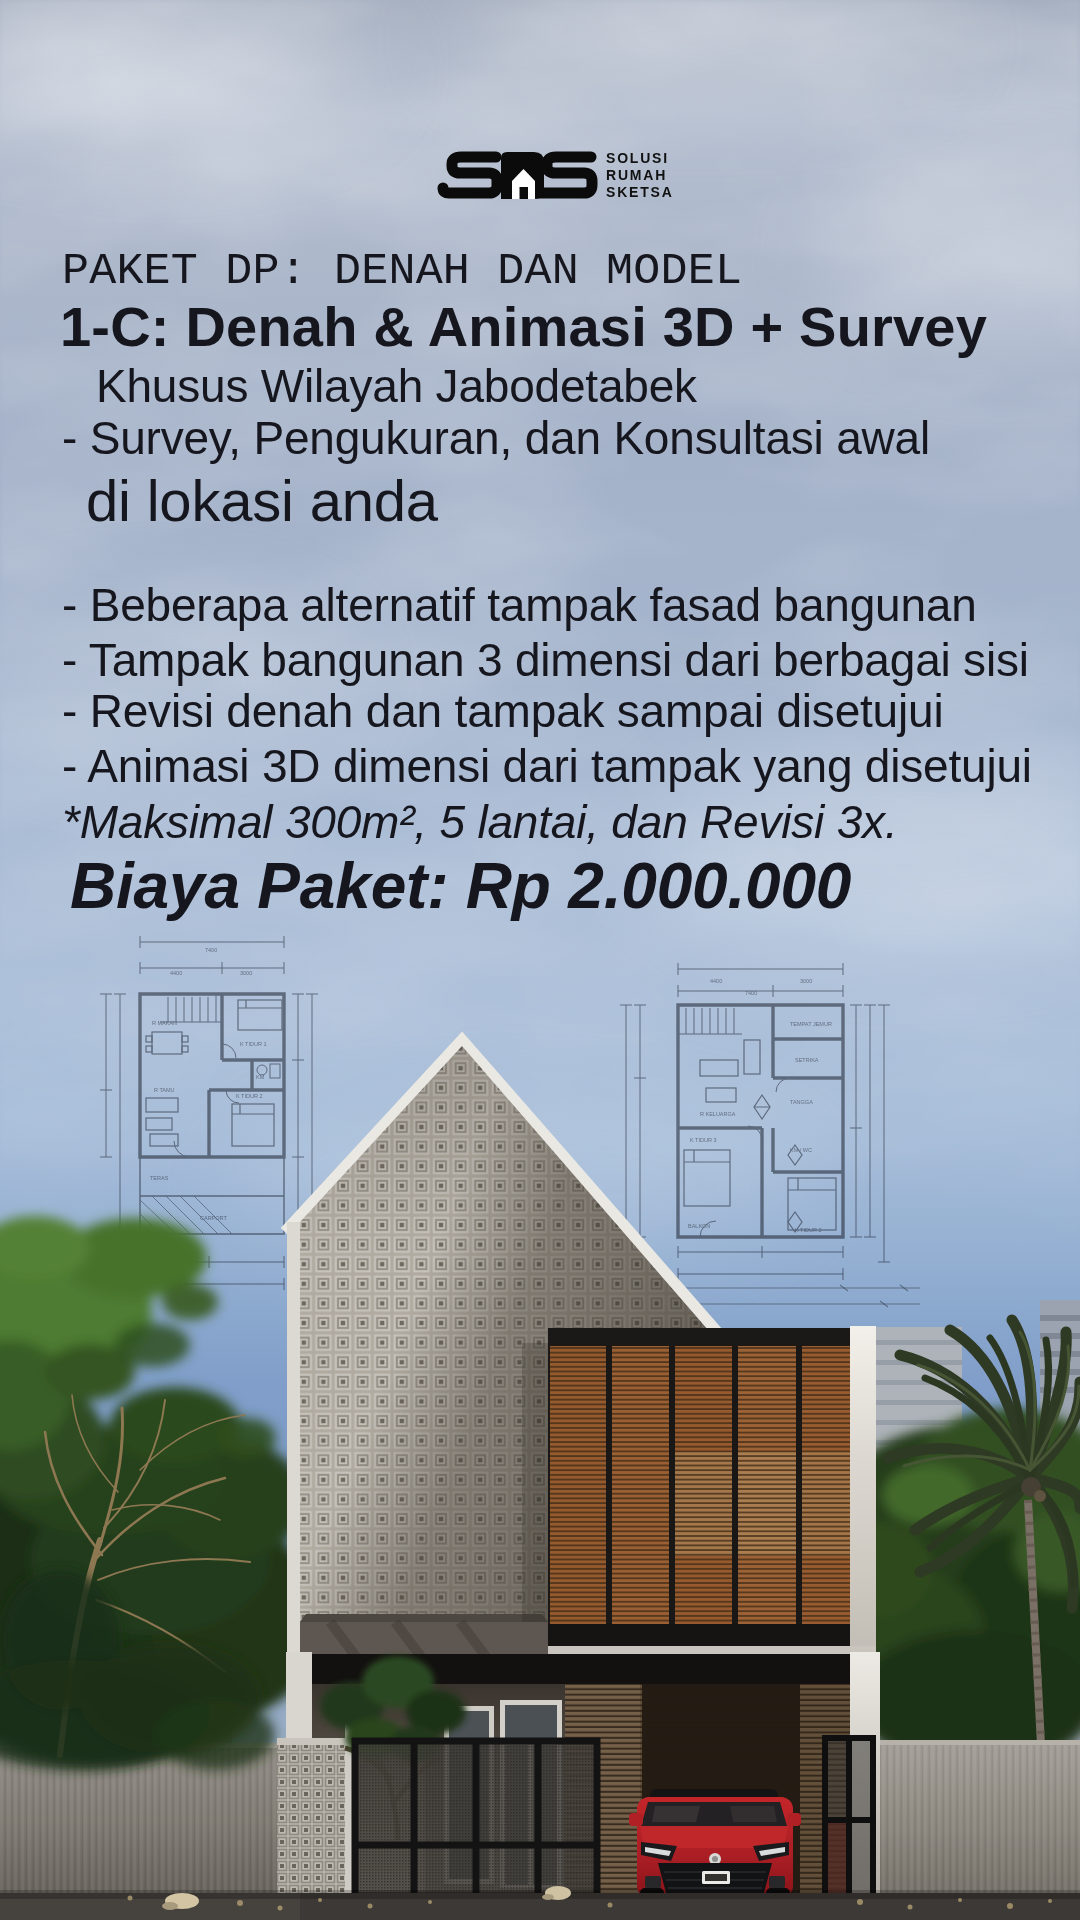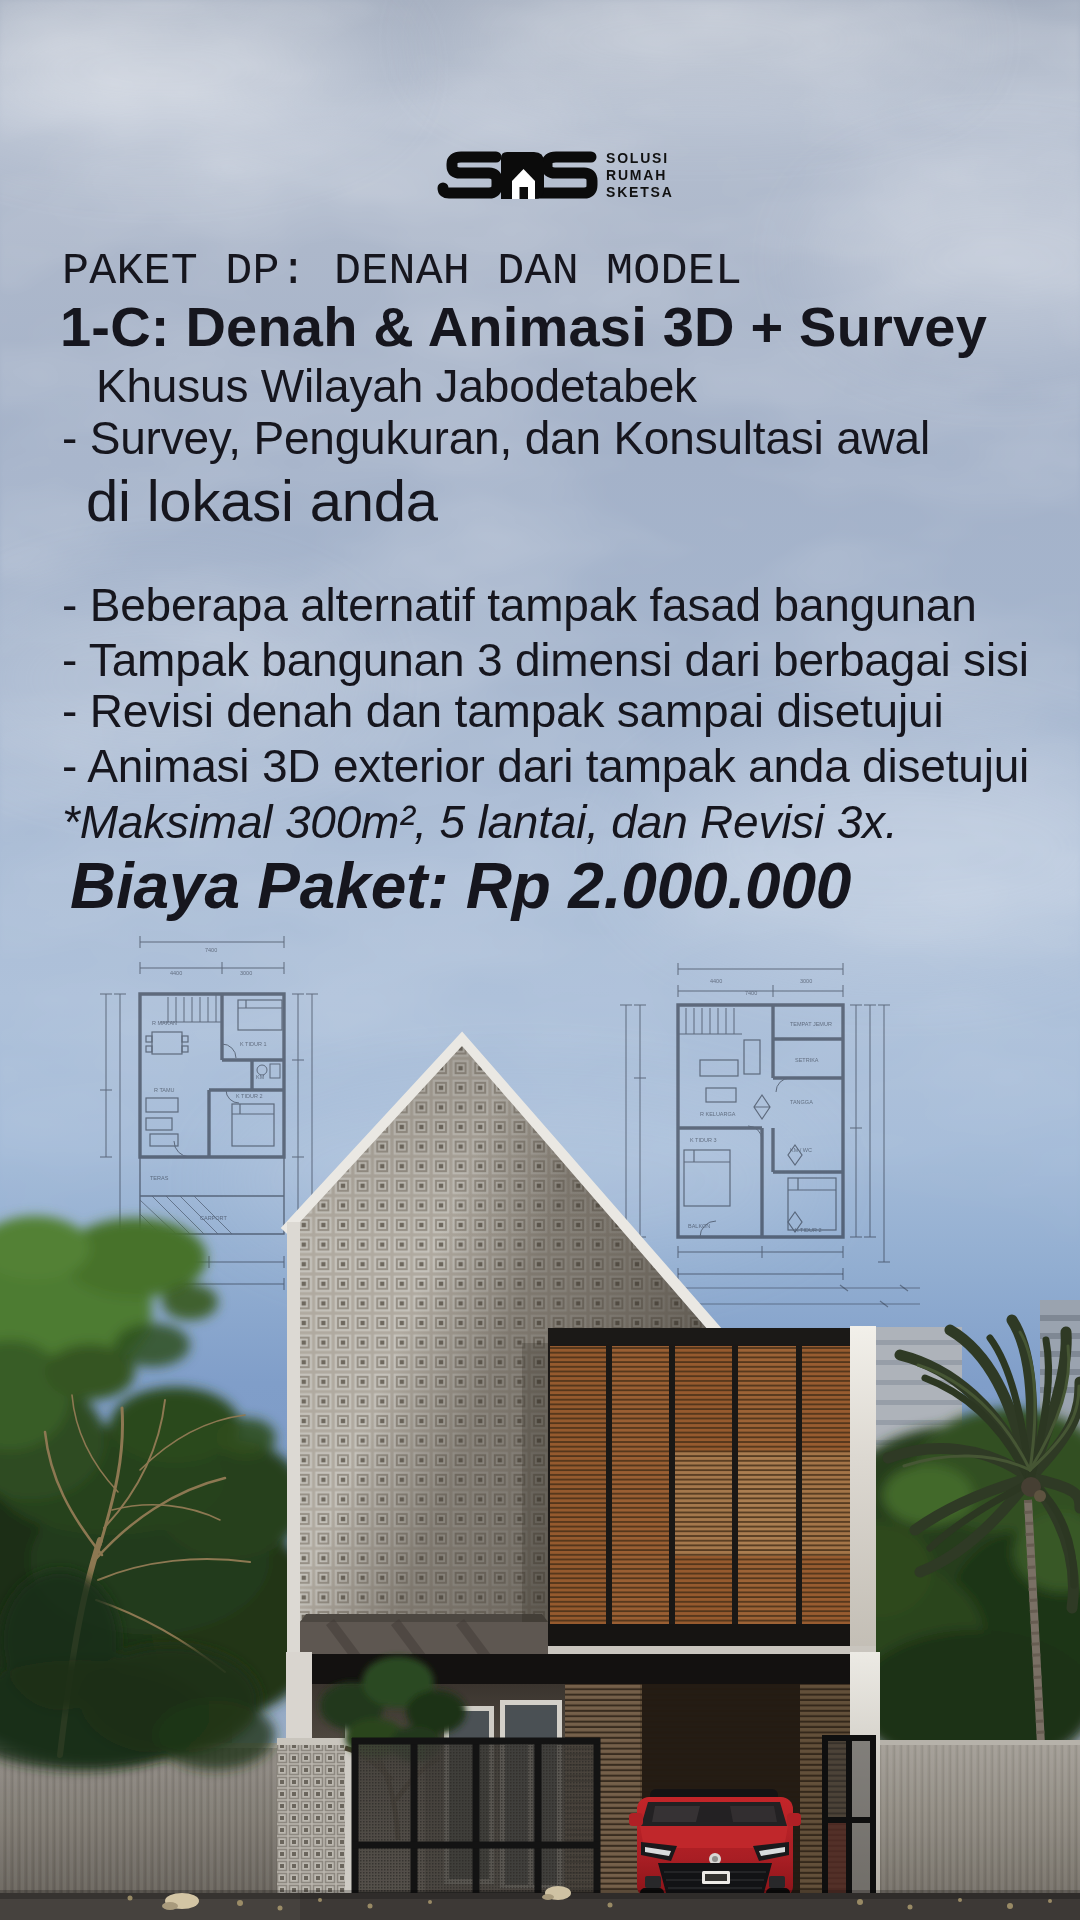--- a/index.html
+++ b/index.html
@@ -81,21 +81,21 @@
 
   <div class="txt" style="left:86px;top:467px;font-size:58px;">di lokasi anda</div>
 
 
   <div class="txt" style="left:62px;top:578px;font-size:46px;">- Beberapa alternatif tampak fasad bangunan</div>
 
   <div class="txt" style="left:62px;top:633px;font-size:46px;text-align:center;">- Tampak bangunan 3 dimensi dari berbagai sisi</div>
 
   <div class="txt" style="left:62px;top:684px;font-size:46px;">- Revisi denah dan tampak sampai disetujui</div>
 
-  <div class="txt" style="left:62px;top:739px;font-size:46px;">- Animasi 3D exterior dari tampak anda disetujui</div>
+  <div class="txt" style="left:62px;top:739px;font-size:46px;">- Animasi 3D dimensi dari tampak yang disetujui</div>
 
   <div class="txt" style="left:62px;top:795px;font-size:46px;font-style:italic;">*Maksimal 300m², 5 lantai, dan Revisi 3x.</div>
 
   <div class="txt" style="left:70px;top:849px;font-size:64px;font-weight:bold;font-style:italic;">Biaya Paket: Rp 2.000.000</div>
 
   <svg id="scene" width="1080" height="1920" viewBox="0 0 1080 1920" style="position:absolute;left:0;top:0">
     <defs>
       <filter id="soft" x="-25%" y="-25%" width="150%" height="150%">
           <feGaussianBlur stdDeviation="6"></feGaussianBlur>
         </filter>

